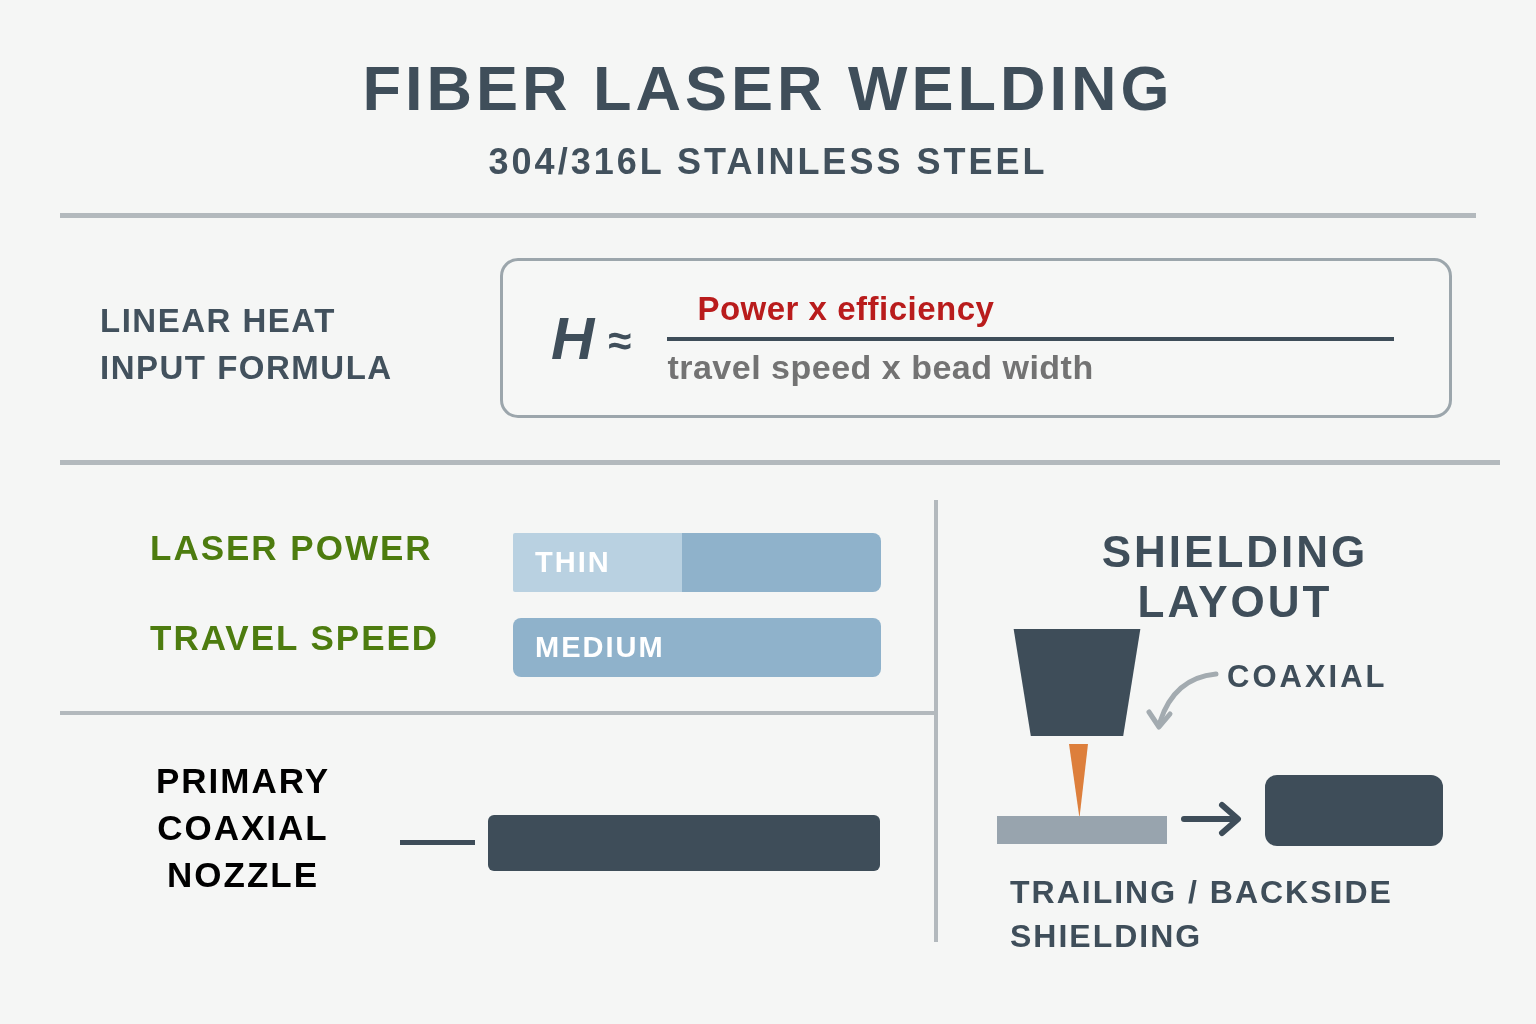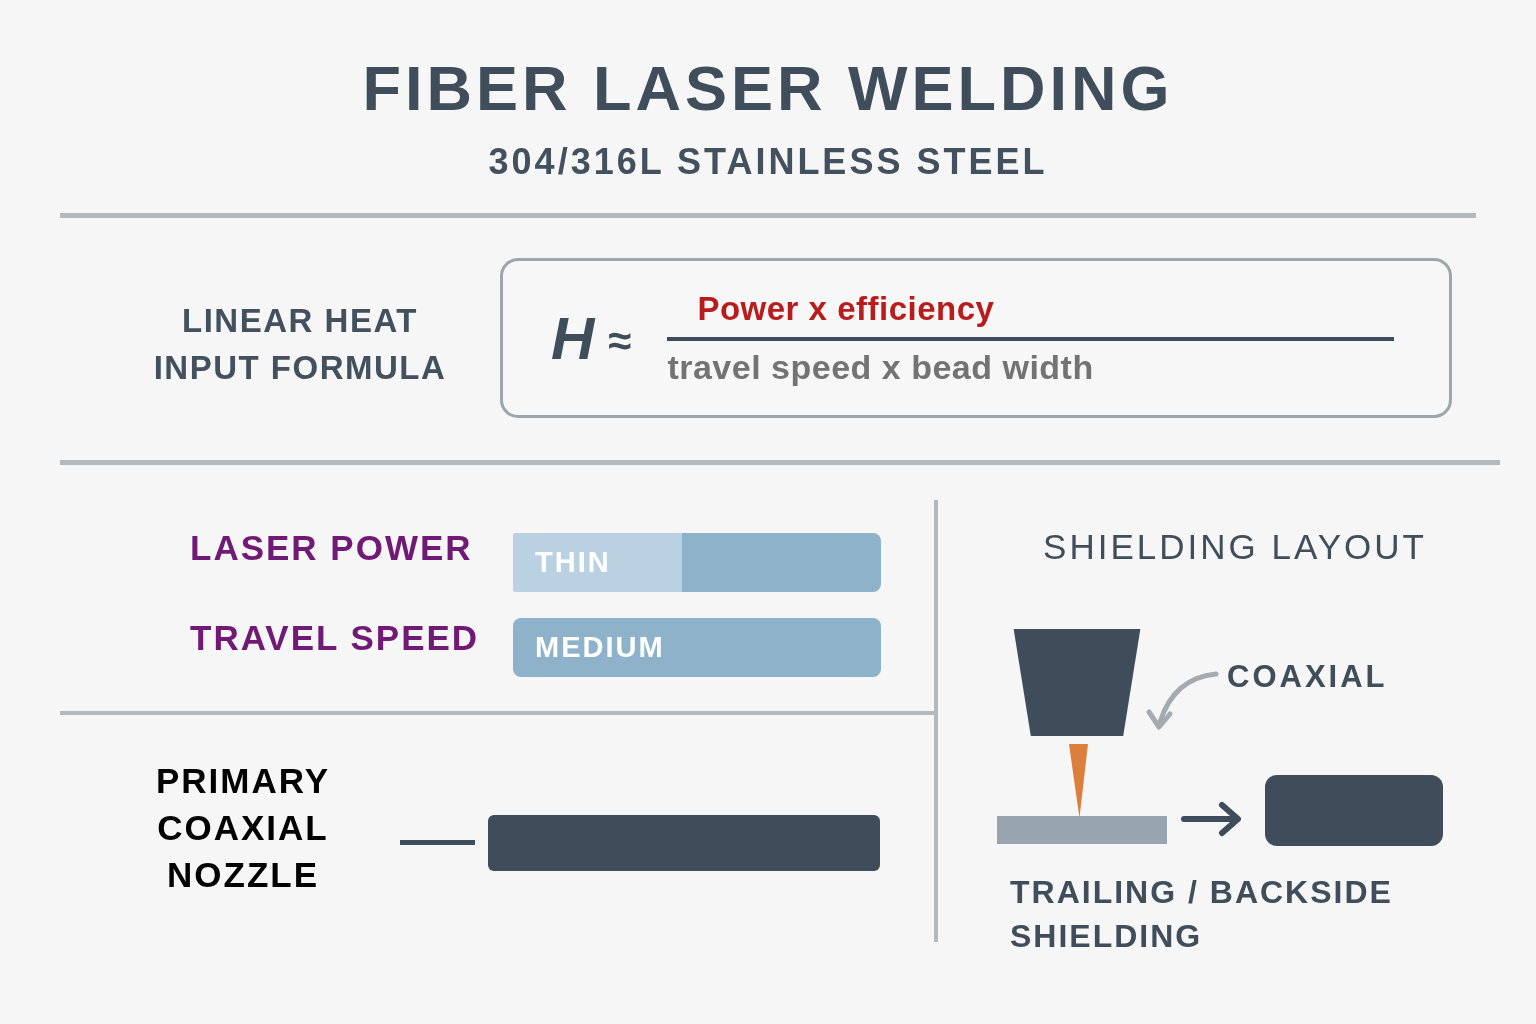--- a/index.html
+++ b/index.html
@@ -32,21 +32,21 @@
   
   .hr { background: #b3b9bd; }
   .hr-top    { left: 60px; top: 213px; width: 1416px; height: 5px; }
   .hr-middle { left: 60px; top: 460px; width: 1440px; height: 5px; }
   .hr-left   { left: 60px; top: 711px; width: 876px; height: 4px; }
   .vr        { left: 934px; top: 500px; width: 4px; height: 442px; background: #b3b9bd; }
 
   
   .formula-label {
     left: 100px; top: 297px; width: 400px;
-    text-align: center;
+    text-align: left;
     font-size: 33px; font-weight: bold; letter-spacing: 1.5px;
     line-height: 47px; color: #42515d;
   }
   .formula-box {
     left: 500px; top: 258px; width: 952px; height: 160px;
     border: 3px solid #9ca6ac; border-radius: 18px;
     background: #f6f7f6;
     display: flex; align-items: center;
     padding-left: 48px;
   }
@@ -60,22 +60,21 @@
   .fraction .bar-line { height: 4px; background: #3e4d59; margin: 9px 0 7px 0; }
   .fraction .den {
     font-size: 34px; font-weight: bold; letter-spacing: 0.5px;
     color: #737373;
   }
 
   
   .param-label {
     left: 150px; width: 330px;
     font-size: 35px; font-weight: bold; letter-spacing: 2px;
-    color: #701a75;
-    margin-left: 40px;
+    color: #4d7c0f;
   }
   .lbl-power { top: 528px; }
   .lbl-speed { top: 618px; }
   .bar {
     left: 513px; width: 368px; height: 59px;
     background: #8fb2cb; border-radius: 8px;
   }
   .bar-power { top: 533px; }
   .bar-speed { top: 618px; }
   .bar .fill {
@@ -99,21 +98,21 @@
   .leader-line { left: 400px; top: 840px; width: 75px; height: 5px; background: #3e4d59; }
   .nozzle-rect {
     left: 488px; top: 815px; width: 392px; height: 56px;
     background: #3e4d59; border-radius: 6px;
   }
 
   
   .shielding-title {
     left: 1035px; top: 527px; width: 400px;
     text-align: center;
-    font-size: 35px; font-weight: normal; letter-spacing: 3px;
+    font-size: 44px; font-weight: bold; letter-spacing: 3px;
     color: #3f4e5a;
   }
   .trapezoid {
     left: 1011px; top: 629px; width: 132px; height: 107px;
     background: #3e4d59;
     clip-path: polygon(2% 0%, 98% 0%, 85% 100%, 15% 100%);
   }
   .beam {
     left: 1069px; top: 744px; width: 19px; height: 74px;
     background: #dd7f3c;

